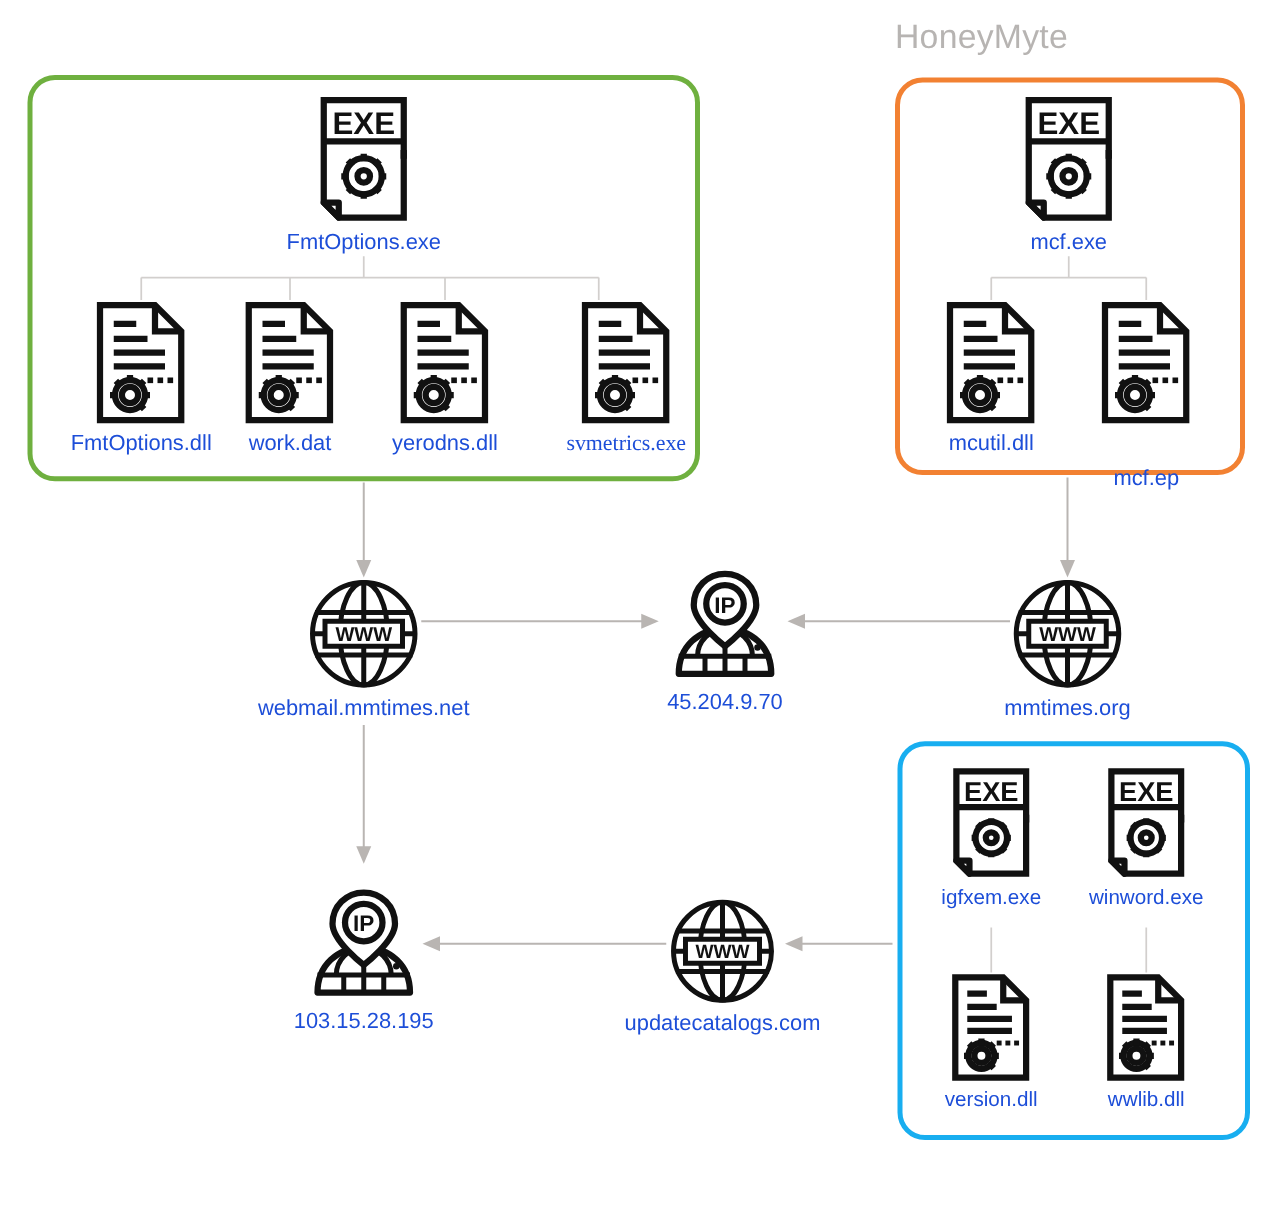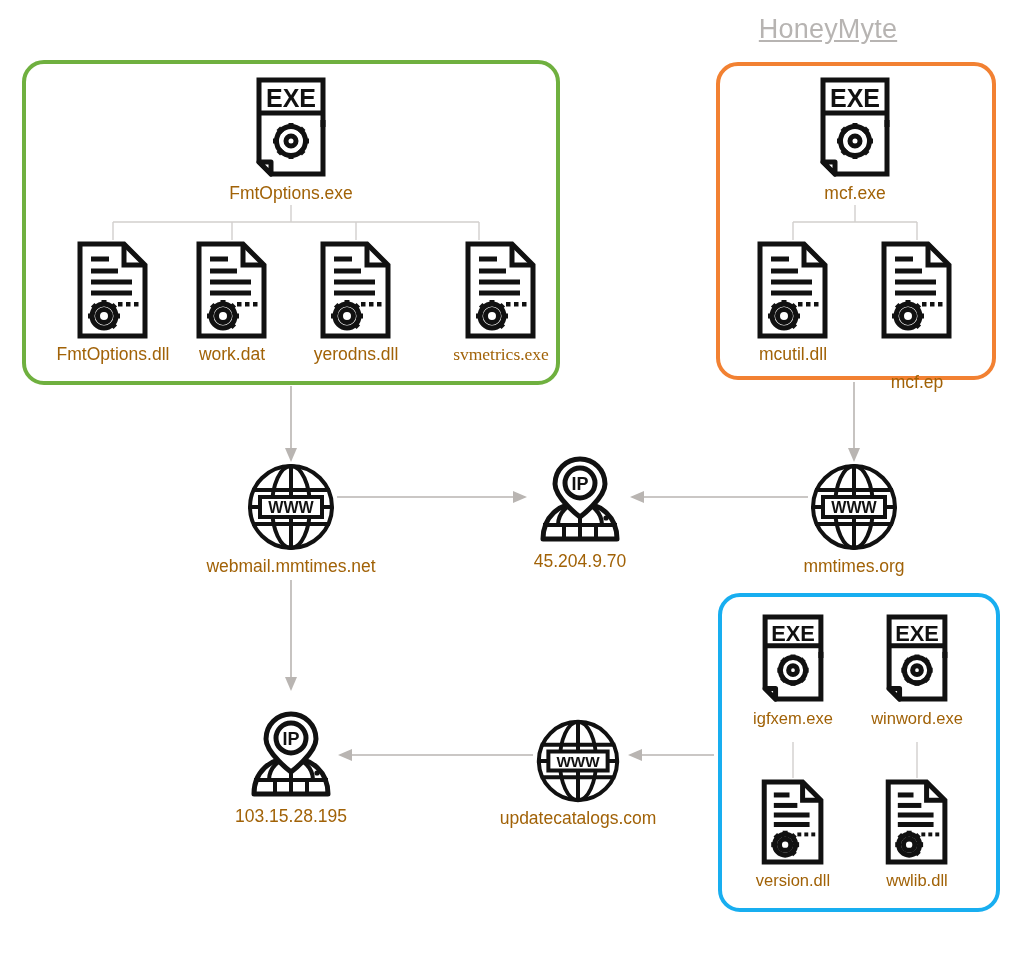--- a/index.html
+++ b/index.html
@@ -17,27 +17,27 @@
   }
   #box-green {left:22px;  top:60px;  width:538px; height:325px; border-color:#6cb martinez;}
   #box-green {border-color:#6fb03f;}
   #box-orange{left:716px; top:62px;  width:280px; height:318px; border-color:#f28132;}
   #box-blue  {left:718px; top:593px; width:282px; height:319px; border-color:#18aef0;}
 
   .group-label{
     position:absolute;color:#b7b4b2;font-size:27px;letter-spacing:.2px;
     white-space:nowrap;font-weight:400;
   }
-  #label-honeymyte{left:688px;top:14px;width:280px;text-align:center;text-decoration:underline;}
+  #label-honeymyte{left:716px;top:14px;width:280px;}
   #label-luminousmoth{left:718px;top:928px;width:282px;text-align:center;}
 
   
   .node{position:absolute;display:flex;flex-direction:column;align-items:center;}
   .node .cap{
-    margin-top:5px;font-size:17.5px;color:#a16207;white-space:nowrap;line-height:1.1;
+    margin-top:5px;font-size:17.5px;color:#1d4ed8;white-space:nowrap;line-height:1.1;
   }
   .node.small .cap{font-size:16.5px;}
   .icon-wrap{display:block;line-height:0;}
 
   
   .ico{display:block;}
   .ico path,.ico rect,.ico line,.ico circle,.ico polyline,.ico polygon{
     vector-effect:non-scaling-stroke;
   }
 

